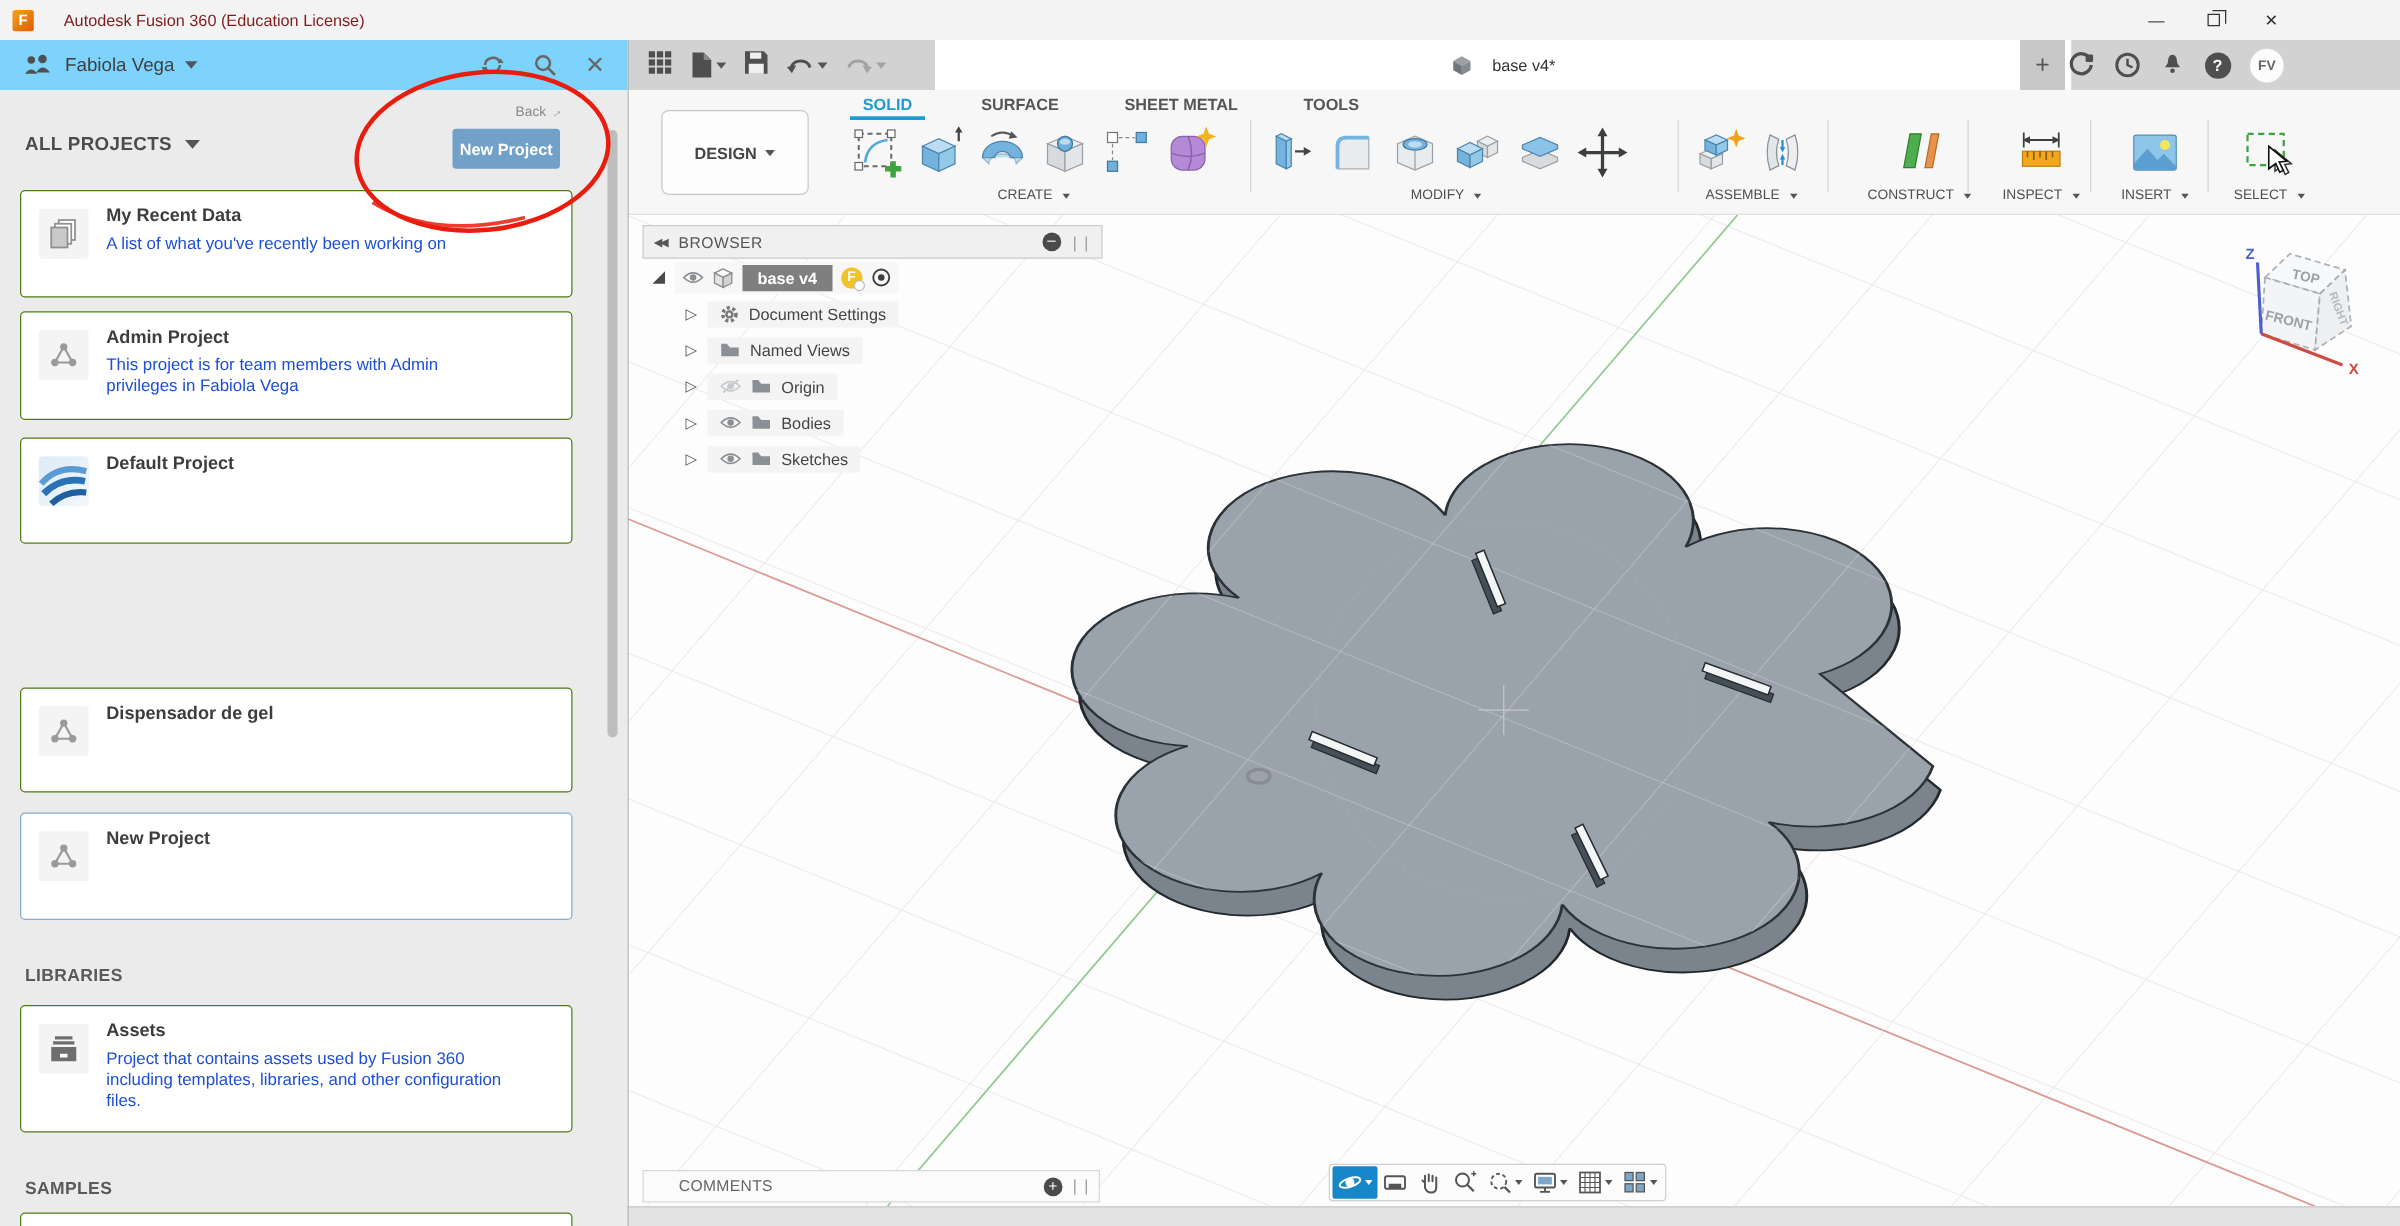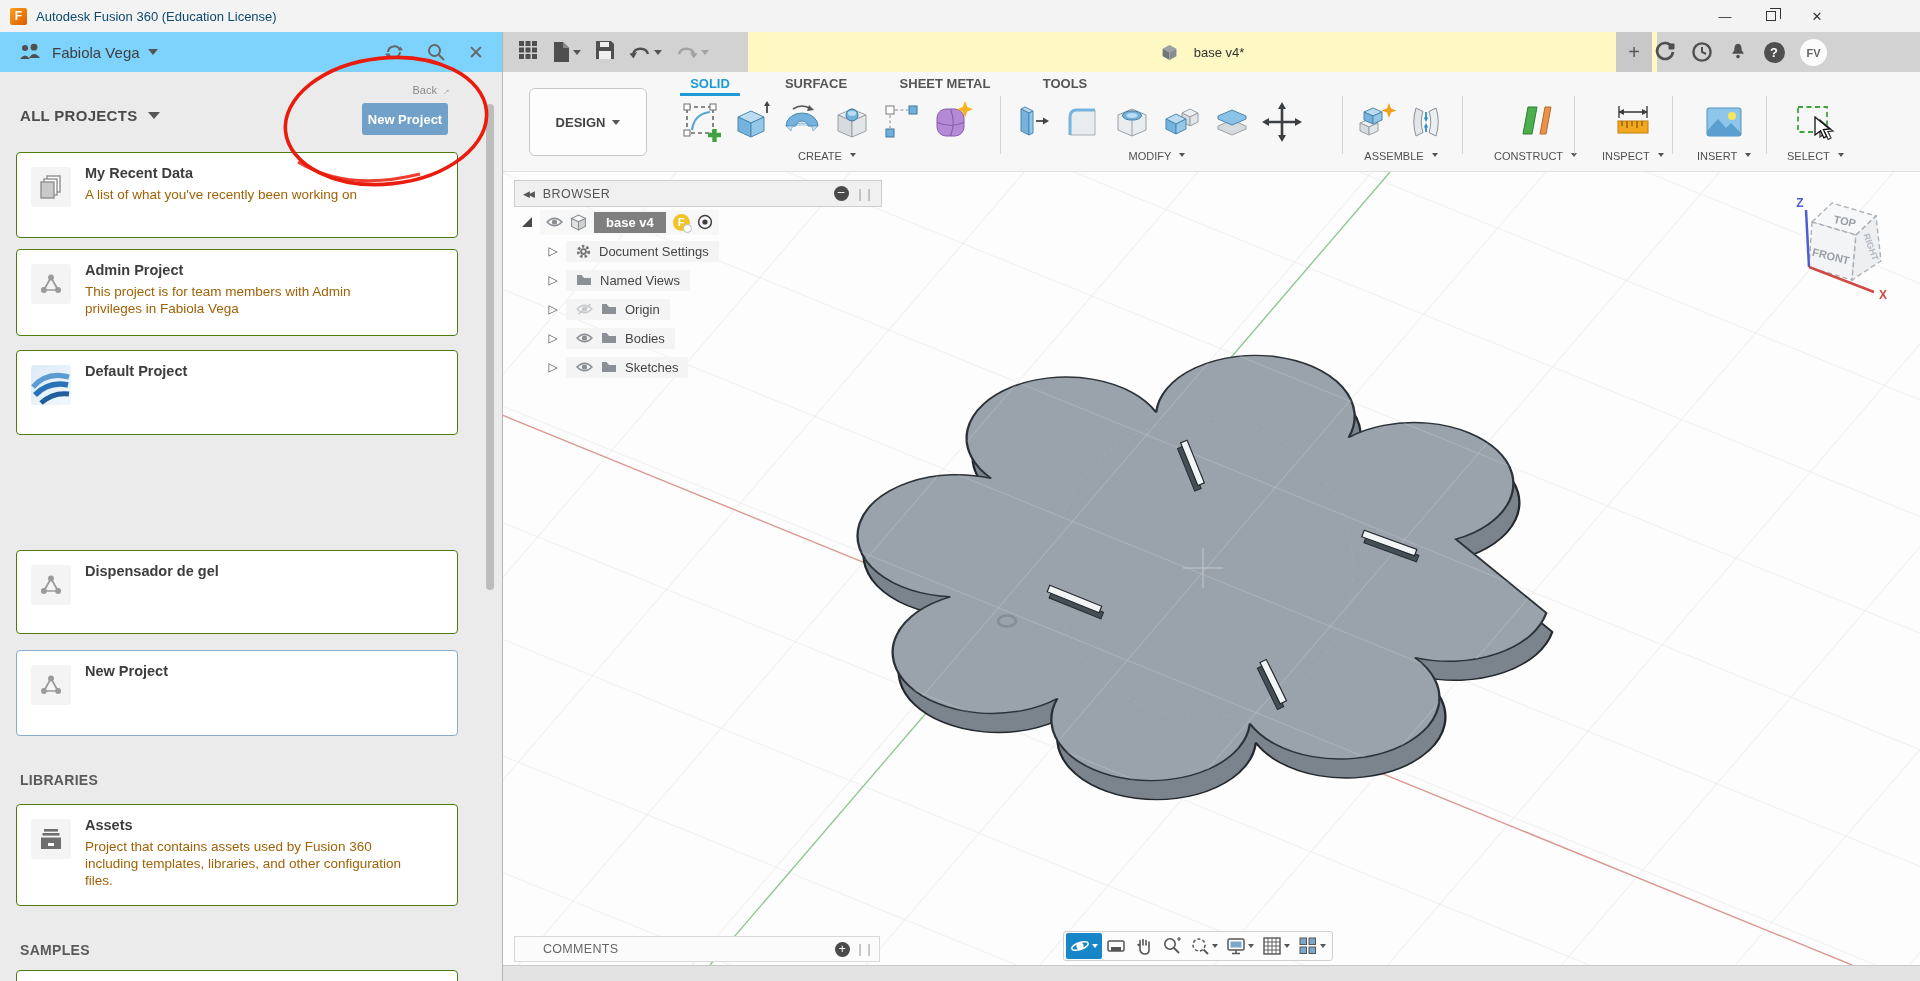--- a/index.html
+++ b/index.html
@@ -1,20 +1,20 @@
 <!DOCTYPE html>
 <html><head>
 <meta charset="utf-8">
 <style>
 *{box-sizing:border-box;margin:0;padding:0}
 html,body{width:1920px;height:981px;overflow:hidden;font-family:"Liberation Sans",sans-serif;background:#fff;position:relative}
 
 .titlebar{position:absolute;top:0;left:0;right:0;height:32px;background:#f3f3f3;display:flex;align-items:center;padding-left:10px}
 .fusion-logo{width:17px;height:17px;border-radius:2px;background:linear-gradient(135deg,#f6a21d,#e05a00);color:#fff;font-weight:bold;font-size:12px;display:flex;align-items:center;justify-content:center}
-.titlebar .ttext{margin-left:9px;font-size:13px;color:#0c4a6e}
+.titlebar .ttext{margin-left:24px;font-size:13px;color:#7f1d1d}
 .win-controls{margin-left:auto;margin-right:80px;display:flex}
 .win-btn{width:46px;height:32px;display:flex;align-items:center;justify-content:center;color:#333;font-size:13px}
 .restore-glyph{width:10px;height:10px;border:1.4px solid #333;position:relative;background:#f3f3f3}
 .restore-glyph:before{content:"";position:absolute;top:-4px;left:3px;width:10px;height:10px;border:1.4px solid #333;border-bottom:none;border-left:none}
 
 .dp{position:absolute;top:32px;left:0;width:502px;bottom:0;background:#ebebeb}
 .dp-header{height:40px;background:#7dd3fc;display:flex;align-items:center;padding:0 18px}
 .dp-user{font-size:15px;color:#3f3f3f;margin-left:10px}
 .dp-chev{margin-left:8px;width:0;height:0;border:5px solid transparent;border-top:6px solid #555;margin-top:5px}
 .dp-hicons{margin-left:auto;display:flex;align-items:center;gap:22px}
@@ -22,43 +22,43 @@
 .dp-body{position:absolute;top:40px;left:0;right:0;bottom:0;overflow:hidden}
 .back-link{position:absolute;top:12px;right:52px;font-size:11px;color:#8a8a8a}
 .back-link .barrow{display:inline-block;transform:rotate(-40deg);font-size:10px}
 .all-projects{position:absolute;top:34px;left:20px;font-size:15px;font-weight:bold;color:#4c4c4c;letter-spacing:.3px;display:flex;align-items:center}
 .ap-chev{margin-left:10px;width:0;height:0;border:6px solid transparent;border-top:7px solid #555;margin-top:6px}
 .np-btn{position:absolute;top:31px;left:362px;width:86px;height:32px;background:#71a0c9;border:none;border-radius:3px;color:#fff;font-weight:bold;font-size:13px;cursor:pointer}
 .card{position:absolute;left:16px;width:442px;background:#fff;border-radius:4px;border:1px solid #4d7c0f}
 .card.selected{border:1px solid #86add0}
 .card .tile{position:absolute;left:14px;top:14px;width:40px;height:40px;background:#f4f4f4;border-radius:3px;display:flex;align-items:center;justify-content:center}
 .card .ctitle{position:absolute;left:68px;top:12px;font-size:14.5px;font-weight:bold;color:#3d3d3d}
-.card .cdesc{position:absolute;left:68px;top:33px;width:322px;font-size:13.5px;line-height:17px;color:#a16207}
+.card .cdesc{position:absolute;left:68px;top:33px;width:322px;font-size:13.5px;line-height:17px;color:#1d4ed8}
 .dp-sec{position:absolute;left:20px;font-size:14px;font-weight:bold;color:#5a5a5a;letter-spacing:.3px}
 .dp-scroll{position:absolute;right:8px;top:32px;width:8px;height:486px;background:#bdbdbd;border-radius:4px}
 
 .top-strip{position:absolute;top:32px;left:502px;right:0;height:40px;background:#d2d2d2}
 .qat{position:absolute;left:0;top:0;height:40px;display:flex;align-items:center;padding-left:16px;gap:14px}
 .qat-item{display:flex;align-items:center;gap:3px}
 .caret{width:0;height:0;border:4px solid transparent;border-top:5px solid #555;margin-top:4px;display:inline-block}
-.doc-tab{position:absolute;left:246px;top:0;width:909px;height:40px;background:#fef9c3;display:flex;align-items:center;justify-content:center;gap:16px;font-size:13px;color:#333}
+.doc-tab{position:absolute;left:246px;top:0;width:909px;height:40px;background:#ffffff;display:flex;align-items:center;justify-content:center;gap:16px;font-size:13px;color:#333}
 .doc-close{position:absolute;right:12px;top:0;height:40px;display:flex;align-items:center;color:#888;font-size:15px}
 .plus-tile{position:absolute;left:1114px;top:0;width:36px;height:40px;background:#c8c8c8;display:flex;align-items:center;justify-content:center;font-size:20px;color:#555}
 .ts-icon{position:absolute;top:8px;width:24px;height:24px;display:flex;align-items:center;justify-content:center}
 .help-circle{width:21px;height:21px;border-radius:50%;background:#4f4f4f;color:#fff;font-weight:bold;font-size:13px;display:flex;align-items:center;justify-content:center}
 .avatar{position:absolute;left:1298px;top:7px;width:27px;height:27px;border-radius:50%;background:#fcfcfc;color:#666;font-size:11px;font-weight:bold;display:flex;align-items:center;justify-content:center}
 
 .ribbon{position:absolute;top:72px;left:502px;right:0;height:100px;background:#f7f7f7;border-bottom:1px solid #e0e0e0}
 .design-box{position:absolute;left:27px;top:16px;width:118px;height:68px;background:#fdfdfd;border:1px solid #c8c8c8;border-radius:6px;display:flex;align-items:center;justify-content:center;gap:7px;font-size:13px;font-weight:bold;color:#444}
 .rtab{position:absolute;top:4px;height:20px;text-align:center;font-size:13px;font-weight:bold;color:#555;cursor:pointer}
 .rtab.active{color:#1d9bd7;border-bottom:3px solid #1d9bd7}
 .rgroup{position:absolute;top:26px;display:flex;flex-direction:column;align-items:center}
 .ricons{display:flex;gap:6px}
 .ricon{width:44px;height:48px;display:flex;align-items:center;justify-content:center;cursor:pointer}
-.glabel{margin-top:4px;font-size:11px;color:#4f4f4f;display:flex;align-items:flex-start;gap:8px}
+.glabel{margin-top:4px;font-size:11px;color:#4f4f4f;display:flex;align-items:flex-end;gap:8px}
 .glabel .caret{border-width:3.5px;border-top-width:4.5px;margin-top:3px}
 .rsep{position:absolute;top:24px;width:1px;height:58px;background:#d6d6d6}
 
 .viewport{position:absolute;top:172px;left:502px;right:0;bottom:16px;background:#fdfdfd}
 .vp-svg{position:absolute;left:0;top:0}
 
 .browser{position:absolute;left:12px;top:8px;width:368px}
 .br-header{height:27px;background:#f0f0f0;border:1px solid #ccc;display:flex;align-items:center;padding:0 8px;font-size:12.5px;color:#555;letter-spacing:.4px}
 .br-coll{font-size:9px;color:#555;margin-right:10px;letter-spacing:-2px}
 .br-right{margin-left:auto;display:flex;align-items:center;gap:6px}

